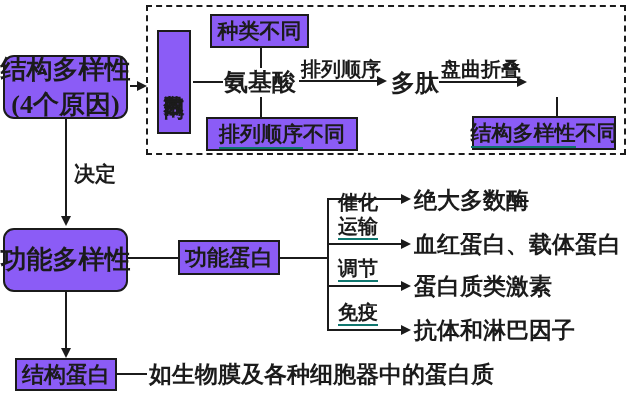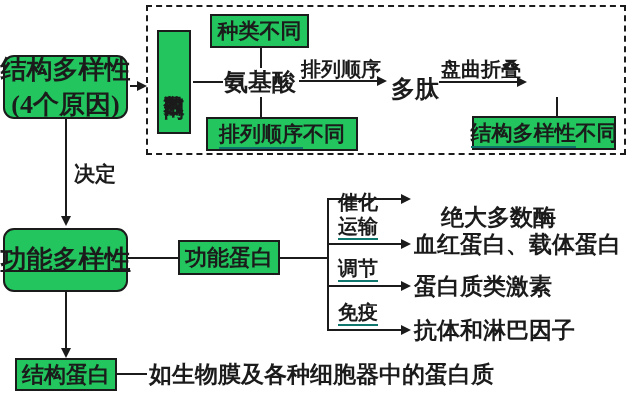--- a/index.html
+++ b/index.html
@@ -2,21 +2,21 @@
 <html><head>
 <meta charset="utf-8">
 <style>
   html,body{margin:0;padding:0;background:#ffffff;}
   #stage{
     position:relative;width:640px;height:406px;background:#ffffff;overflow:hidden;
     font-family:"Liberation Serif","DejaVu Serif",serif;
     color:#1b1b1b;font-weight:600;
   }
   .box{
-    position:absolute;border:2px solid #1b1b1b;background:#22c55e;
+    position:absolute;border:2px solid #1b1b1b;background:#8b5cf6;
     display:flex;align-items:center;justify-content:center;text-align:center;
     box-sizing:border-box;white-space:nowrap;
   }
   .rounded{border-radius:11px;}
   .dashed{border:2px dashed #1b1b1b;background:transparent;}
   .hline,.vline{position:absolute;background:#1b1b1b;}
   .hline{height:2px;}
   .vline{width:2px;}
   .arr-r{position:absolute;width:0;height:0;
     border-top:5px solid transparent;border-bottom:5px solid transparent;
@@ -72,21 +72,21 @@
       <span class="ul">排列顺序</span><span>不同</span>
     </span>
   </div>
 
   <div class="lbl f20" style="left:301px;top:58px;">
     <span>排列顺序</span>
   </div>
   <div class="hline" style="left:299px;top:80px;width:80px;"></div>
   <div class="arr-r" style="left:377px;top:76px;"></div>
 
-  <div class="lbl f24" style="left:391px;top:76px;">
+  <div class="lbl f24" style="left:391px;top:70px;">
     <span>多肽</span>
   </div>
 
   <div class="lbl f20" style="left:441px;top:58px;text-align:center;">
     <span>盘曲折叠</span>
   </div>
   <div class="hline" style="left:439px;top:81px;width:80px;"></div>
   <div class="arr-r" style="left:517px;top:77px;"></div>
 
   <div class="vline" style="left:556px;top:97px;height:19px;"></div>
@@ -96,41 +96,41 @@
       <span class="ul">结构多样性</span><span>不同</span>
     </span>
   </div>
 
   <div class="vline" style="left:65px;top:119px;height:99px;"></div>
   <div class="arr-d" style="left:61px;top:216px;"></div>
   <div class="lbl f21" style="left:74px;top:163px;">
     <span>决定</span>
   </div>
 
-  <div class="box rounded two-line" style="left:3px;top:228px;width:125px;height:64px;text-decoration:underline;">
+  <div class="box rounded two-line" style="left:3px;top:228px;width:125px;height:64px;">
     <div>
       <div>功能多样性</div>
     </div>
   </div>
 
   <div class="hline" style="left:128px;top:257px;width:50px;"></div>
 
   <div class="box f22" style="left:178px;top:240px;width:102px;height:35px;">
     <span>功能蛋白</span>
   </div>
 
   <div class="hline" style="left:280px;top:257px;width:49px;"></div>
   <div class="vline" style="left:327px;top:198px;height:132px;"></div>
 
   <div class="lbl f20" style="left:338px;top:176px;margin-top:15px;">
     <span>催化</span>
   </div>
   <div class="hline" style="left:327px;top:198px;width:76px;"></div>
   <div class="arr-r" style="left:401px;top:194px;"></div>
-  <div class="lbl f23" style="left:414px;top:205px;margin-left:27px;">
+  <div class="lbl f23" style="left:414px;top:188px;">
     <span>绝大多数酶</span>
   </div>
 
   <div class="lbl f20" style="left:338px;top:215px;">
     <span class="ul">运输</span>
   </div>
   <div class="hline" style="left:327px;top:243px;width:76px;"></div>
   <div class="arr-r" style="left:401px;top:239px;"></div>
   <div class="lbl f23" style="left:414px;top:232px;">
     <span>血红蛋白、载体蛋白</span>

